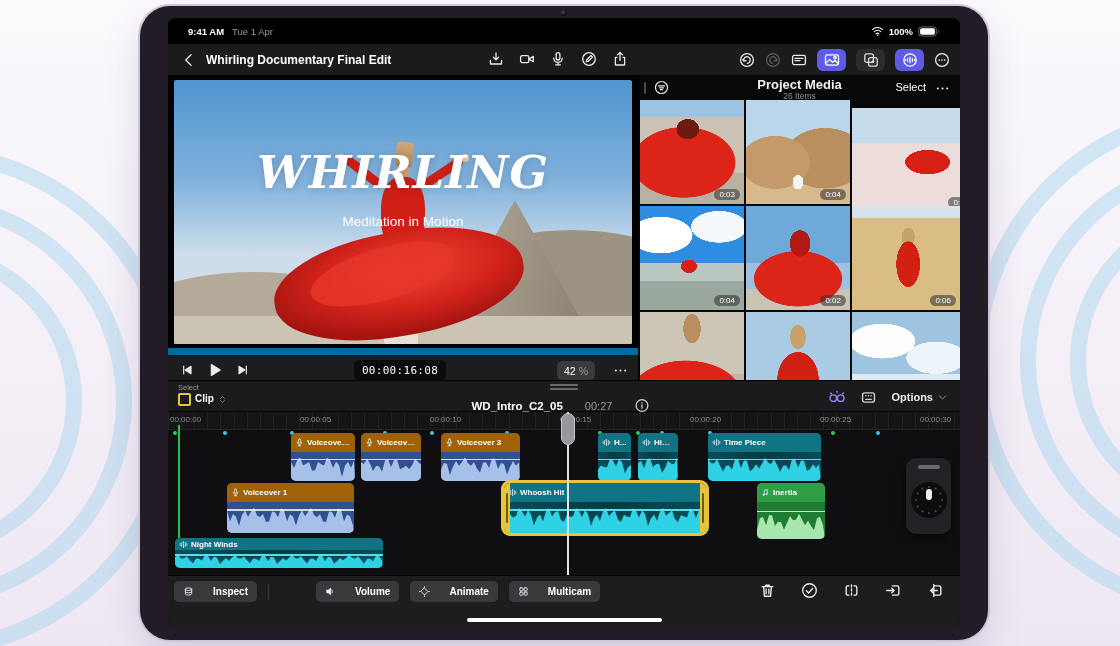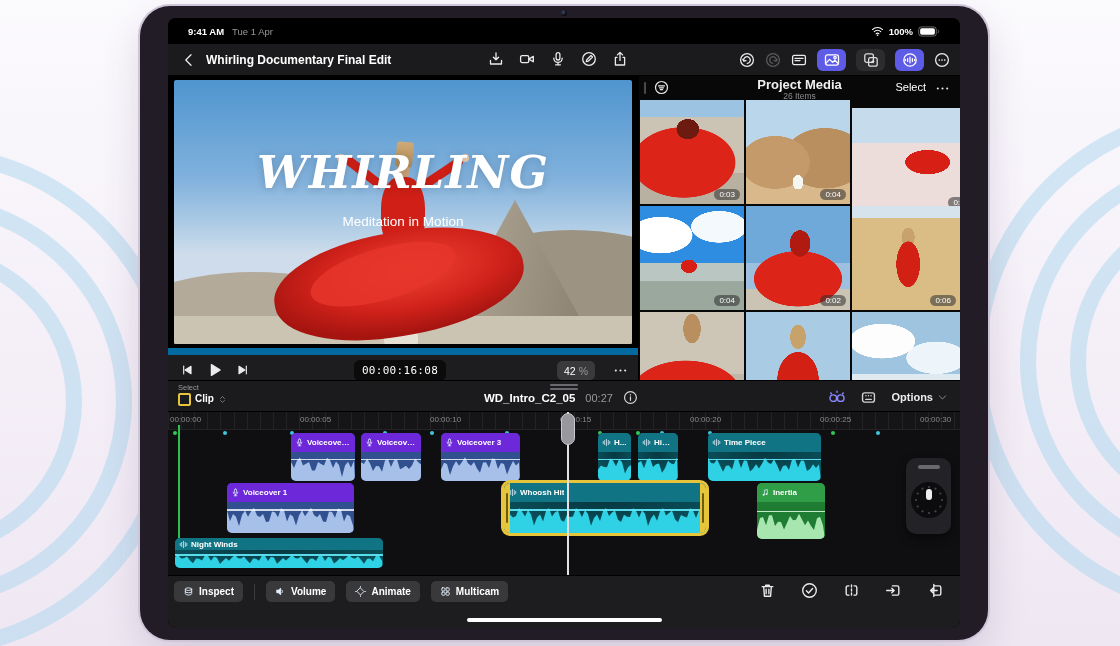--- a/index.html
+++ b/index.html
@@ -99,42 +99,42 @@
   #tl-bar{position:absolute;left:0;top:362px;width:792px;height:32px;background:#1b1b1d;
           border-top:1px solid #000;border-bottom:1px solid #000;box-sizing:border-box}
   .tlb-left{position:absolute;left:10px;top:3px;line-height:1.15}
   .tlb-select{font-size:7.5px;color:#98989d}
   .mode-row{display:flex;align-items:center;gap:4px}
   .clip-chip{width:9px;height:9px;border:2px solid #e7c53b;border-radius:2px;display:inline-block}
   .mode-label{font-size:10px;color:#fff;font-weight:700}
   .updown{color:#98989d;display:inline-flex}
   .grabber{position:absolute;left:50%;top:3px;width:28px;margin-left:-14px}
   .grabber i{display:block;height:2px;background:#6a6a6e;border-radius:1px;margin-bottom:2px}
-  .tlb-center{position:absolute;left:50%;top:9px;transform:translateX(-52%);display:flex;align-items:center;gap:10px;white-space:nowrap}
+  .tlb-center{position:absolute;left:50%;top:17px;transform:translateX(-52%);display:flex;align-items:center;gap:22px;white-space:nowrap}
   .tlb-name{font-size:11.5px;font-weight:700;color:#fff}
   .tlb-dur{font-size:11px;color:#98989d}
   .tlb-info{color:#d6d6da;display:inline-flex}
   .tlb-right{position:absolute;right:12px;top:7px;display:flex;align-items:center;gap:14px}
   .enhance{color:#8a86ff;display:inline-flex}
   .mcam{color:#d4d4d8;display:inline-flex}
   .options{display:flex;align-items:center;gap:4px;font-size:11px;color:#ededef;font-weight:600}
   .options .chev{color:#98989d;display:inline-flex}
   
   #timeline{position:absolute;left:0;top:394px;width:792px;height:163px;background:#0f0f11;overflow:hidden}
   #ruler{position:absolute;left:0;top:0;width:100%;height:17px;background:#151517;border-bottom:1px solid #232325;
          background-image:repeating-linear-gradient(90deg,#232325 0 1px,rgba(0,0,0,0) 1px 13.1px)}
   .rlabel{position:absolute;top:3px;font-size:8px;color:#8a8a8e;white-space:nowrap}
   .marker{position:absolute;top:19px;width:4px;height:4px;border-radius:50%}
   .green-line{position:absolute;left:10px;top:13px;width:2px;height:127px;background:#2fd158;opacity:.9}
   .clip{position:absolute;border-radius:5px;overflow:hidden;display:flex;flex-direction:column;box-sizing:border-box}
   .clip .ch{display:flex;align-items:center;gap:3px;padding:0 4px;font-size:8px;font-weight:700;color:#fff;
             white-space:nowrap;overflow:hidden;flex:0 0 auto}
   .clip .clabel{overflow:hidden;text-overflow:ellipsis}
   .clip .cb{flex:1;position:relative;overflow:hidden}
-  .clip.blue{background:#31508f}.clip.blue .ch{background:#6d28d9}
+  .clip.blue{background:#31508f}.clip.blue .ch{background:#a16207}
   .clip.teal{background:#0a525e}.clip.teal .ch{background:#117484}
   .clip.teal .cb{background:radial-gradient(90% 120% at 50% 0%,rgba(0,0,0,.32),rgba(0,0,0,0) 70%)}
   .clip.green{background:#1f7c33}.clip.green .ch{background:#2f9e46}
   .vol{position:absolute;left:0;right:0;top:24%;height:1.4px;background:rgba(255,255,255,.8);z-index:2}
   .clip.teal .vol{background:rgba(96,228,243,.95)}
   .clip.green .vol{background:rgba(214,245,220,.9)}
   .clip.sel{box-shadow:0 0 0 3px #e7c53b;border-radius:6px}
   .handle-l,.handle-r{position:absolute;top:0;bottom:0;width:6px;background:#e7c53b;z-index:3}
   .handle-l{left:0}.handle-r{right:0}
   .handle-l::after,.handle-r::after{content:"";position:absolute;left:2px;top:20%;bottom:20%;width:1.6px;background:#6e5a10;border-radius:1px}
@@ -144,21 +144,21 @@
        box-shadow:0 4px 10px rgba(0,0,0,.5)}
   #jog .bar{position:absolute;left:50%;top:7px;width:22px;height:4px;margin-left:-11px;background:#6a6a6e;border-radius:2px}
   #jog .dial{position:absolute;left:50%;top:24px;width:36px;height:36px;margin-left:-18px;border-radius:50%;background:#0c0c0e}
   
   .playhead-line{position:absolute;top:0;bottom:0;width:1.6px;background:#e2e2e6;z-index:5}
   .playhead-handle{position:absolute;top:1px;width:14px;height:32px;border-radius:7px;background:#97979d;
                    border:1px solid #c9c9cf;box-sizing:border-box;z-index:6}
   
   #bottom-bar{position:absolute;left:0;top:557px;width:792px;height:53px;background:#1d1d1f;border-top:1px solid #000;box-sizing:border-box}
   #bb-left{position:absolute;left:6px;top:5px;display:flex;align-items:center;gap:11px}
-  .bbtn{display:flex;align-items:center;gap:5px;background:#39393b;border-radius:5px;height:21px;padding:0 9px;
+  .bbtn{display:flex;align-items:center;gap:19px;background:#39393b;border-radius:5px;height:21px;padding:0 9px;
         font-size:10px;font-weight:600;color:#fff}
   .bb-div{width:1px;height:16px;background:#3a3a3c}
   #bb-right{position:absolute;right:16px;top:6px;display:flex;align-items:center;gap:25px;color:#d6d6da}
   .home-indicator{position:absolute;left:50%;bottom:6px;width:195px;height:4.5px;margin-left:-97px;background:#fff;border-radius:3px;z-index:9}
 </style>
 </head>
 <body>
 
 <div class="ring" style="left:-330px;top:145px;width:480px;height:480px"></div>
 <div class="ring" style="left:-280px;top:195px;width:380px;height:380px"></div>
@@ -662,21 +662,21 @@
           <button class="bbtn" style="border: none;">
             <span class="cicon">
               <svg width="11" height="11" viewBox="0 0 16 16" fill="none" stroke="currentColor" stroke-width="1.3" stroke-linecap="round" stroke-linejoin="round">
                 <ellipse cx="8" cy="4.6" rx="4.6" ry="1.9"></ellipse>
                 <path d="M3.4 4.6 V7.9 A4.6 1.9 0 0 0 12.6 7.9 V4.6 M3.4 7.9 V11.2 A4.6 1.9 0 0 0 12.6 11.2 V7.9"></path>
               </svg>
             </span>
             <span>Inspect</span>
           </button>
           <span class="bb-div"></span>
-          <button class="bbtn" style="border: none;">
+          <button class="bbtn" style="border: none; margin-left: 36px;">
             <span class="cicon">
               <svg width="11" height="11" viewBox="0 0 16 16" fill="none" stroke="currentColor" stroke-width="1.3" stroke-linecap="round" stroke-linejoin="round">
                 <path d="M2.6 6.2 V9.8 H4.8 L8.2 12.6 V3.4 L4.8 6.2 Z" fill="currentColor"></path>
                 <path d="M10.2 6 A2.8 2.8 0 0 1 10.2 10"></path>
               </svg>
             </span>
             <span>Volume</span>
           </button>
           <button class="bbtn" style="border: none;">
             <span class="cicon">

